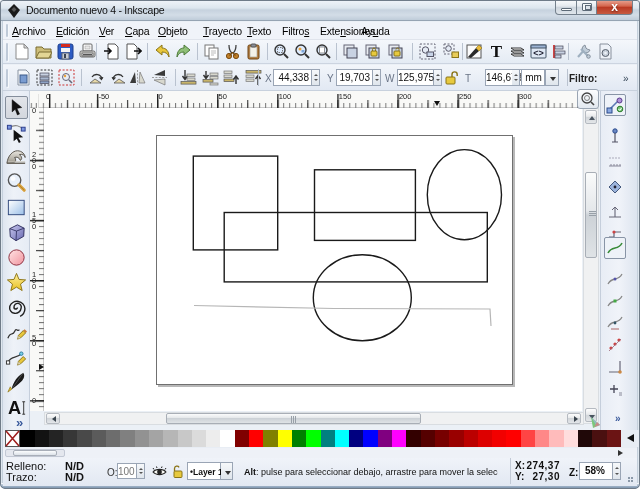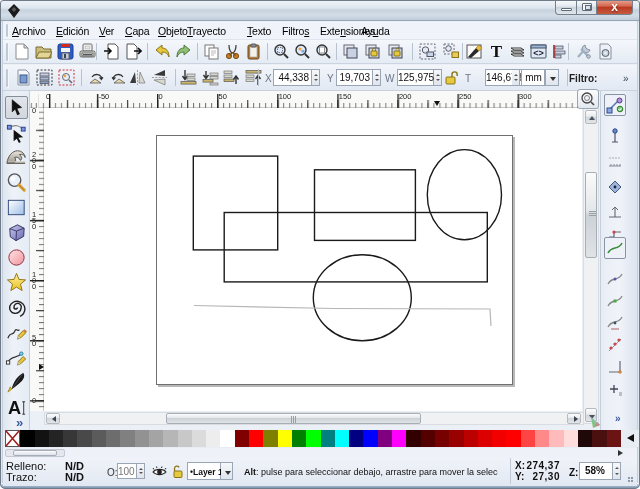--- a/index.html
+++ b/index.html
@@ -65,40 +65,41 @@
 <body>
 <div id="win">
   <div class="abs" id="frameL"></div>
     <div class="abs" id="frameR"></div>
     <div class="abs" id="frameB"></div>
   <div class="abs" id="titlebar">
     <svg class="abs" id="ticon" viewBox="0 0 14 14">
         <path d="M7 0 L13 6 L7 14 L1 6 Z" fill="#1a1a1a"></path>
         <path d="M4.5 5.5 L7 3 L9.5 5.5 L7 8 Z" fill="#555"></path>
       </svg>
+    <div class="abs" id="ttext">Documento nuevo 4 - Inkscape</div>
     <div class="abs" id="btns">
       <div class="wbtn" id="bmin">
           <i></i>
         </div>
       <div class="wbtn" id="bmax">
           <i></i>
         </div>
       <div class="wbtn" id="bcls">
           <span>x</span>
         </div>
     </div>
   </div>
   <div class="abs" id="menubar">
     <div class="grip" style="top:2px;height:13px"></div>
     <span style="left:9px"><u>A</u>rchivo</span>
     <span style="left:53px"><u>E</u>dición</span>
     <span style="left:96px"><u>V</u>er</span>
     <span style="left:122px"><u>C</u>apa</span>
     <span style="left:155px"><u>O</u>bjeto</span>
-    <span style="left:184px"><u>T</u>rayecto</span>
+    <span style="left:200px"><u>T</u>rayecto</span>
     <span style="left:244px"><u>T</u>exto</span>
     <span style="left:279px">Filtro<u>s</u></span>
     <span style="left:317px">Exte<u>n</u>siones</span>
     <span style="left:358px">Ay<u>u</u>da</span>
   </div>
   <div class="abs" id="tb1">
     <div class="grip" style="top:3px;height:18px"></div>
     <svg class="ic" style="left:10px" viewBox="0 0 17 17">
         <path d="M3 1 h8 l4 4 v11 h-12 z" fill="#fff" stroke="#8a8a8a"></path>
         <path d="M11 1 l4 4 h-4 z" fill="#d8d8d8" stroke="#8a8a8a"></path>

